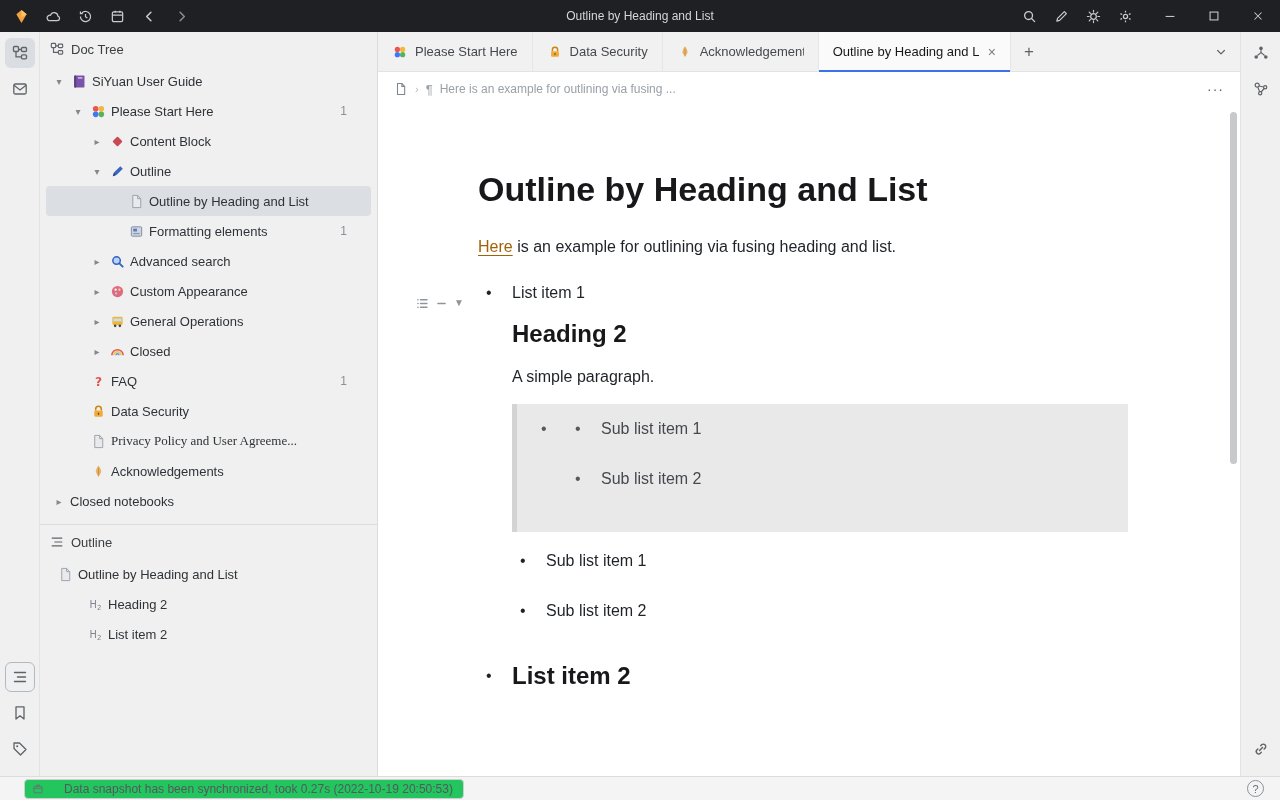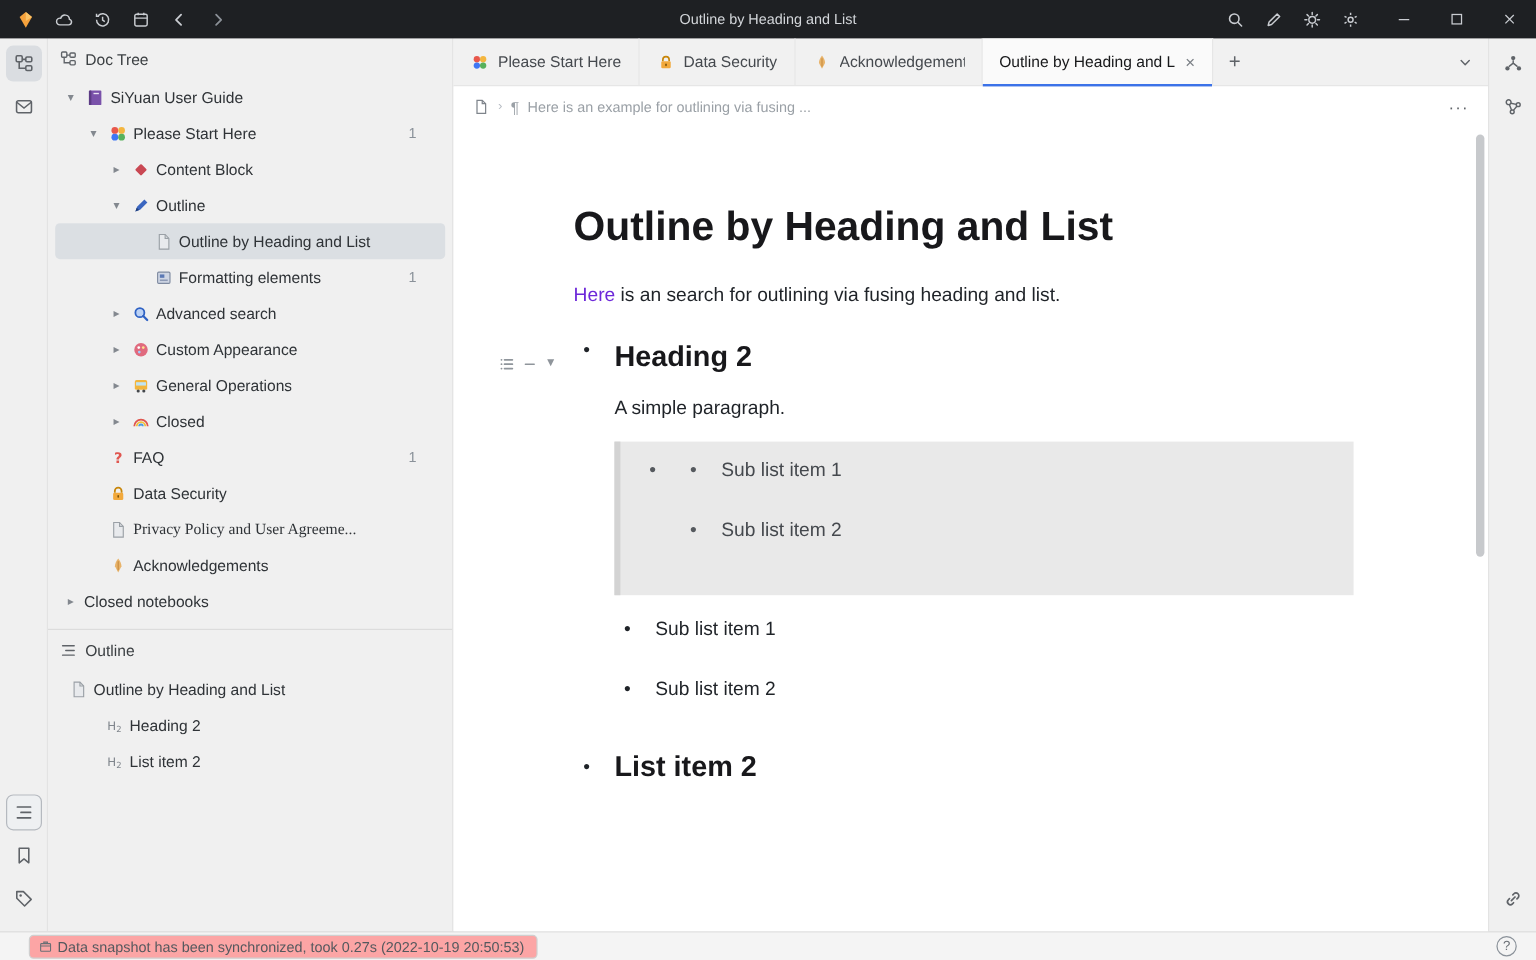--- a/index.html
+++ b/index.html
@@ -68,39 +68,39 @@
   .crumb-icon svg{width:14px;height:14px}
   .crumb-sep{color:#b6bbc2;font-size:11px}
   .crumb-pilcrow{color:#9aa0a6;font-size:13px}
   .crumb-text{white-space:nowrap;overflow:hidden}
   .crumb-more{margin-left:auto;color:#5f6368;font-size:14px;letter-spacing:1px}
 
   
   .editor{flex:1;min-height:0;background:#fff;position:relative;overflow:hidden;padding:60px 112px 0 100px;font-size:16px;line-height:26px;color:#1f2328}
   .doc-title{font-size:34px;line-height:46px;font-weight:700;color:#18181b;margin-bottom:22px}
   .intro{margin-bottom:20px}
-  .intro a{color:#6d28d9;text-underline-offset:3px;cursor:pointer}
+  .intro a{color:#a16207;text-decoration:underline;text-underline-offset:3px;cursor:pointer}
   .li{display:flex;margin-bottom:12px}
   .bullet{flex:none;width:34px;padding-left:8px;color:#1f2328}
   .li-body{flex:1;min-width:0}
   .li-line{margin-bottom:12px}
   .li-h2{font-size:24px;line-height:32px;font-weight:700;color:#18181b;margin:2px 0 14px}
   .li-para{margin-bottom:14px}
   .blockquote{background:#e9e9e9;border-left:5px solid #d3d3d3;padding:12px 16px 4px;margin-bottom:16px;color:#45494e}
   .bq-text{color:#55595e;margin:4px 0 14px}
   .blockquote .bullet{color:#55595e}
   .li.big .bullet{line-height:32px}
   .gutter{position:absolute;left:38px;top:184px;display:flex;align-items:center;gap:6px;color:#8f959b}
   .gutter svg{width:13px;height:13px}
   .g-caret{font-size:10px;color:#8f959b}
   .scrollbar{position:absolute;right:3px;top:6px;width:7px;height:352px;background:#c7c9cc;border-radius:4px}
 
   
   .statusbar{height:24px;flex:none;background:#f4f4f4;border-top:1px solid #dcdcdc;display:flex;align-items:center;padding:0 8px}
-  .status-msg{display:flex;align-items:center;gap:4px;height:20px;margin-left:16px;padding:0 10px 0 7px;border:1px solid #cfcfcf;border-radius:4px;background:#fca5a5;color:#55595e;font-size:12px}
+  .status-msg{display:flex;align-items:center;gap:20px;height:20px;margin-left:16px;padding:0 10px 0 7px;border:1px solid #cfcfcf;border-radius:4px;background:#22c55e;color:#55595e;font-size:12px}
   .status-msg svg{width:12px;height:12px;color:#6a6f75}
   .status-help{margin-left:auto;margin-right:8px;width:17px;height:17px;border:1px solid #8a9199;border-radius:50%;color:#6a6f75;display:flex;align-items:center;justify-content:center;font-size:11px}
 </style>
 </head>
 <body>
 
 <div class="window">
 
   <div class="titlebar">
     <div class="tb-title">Outline by Heading and List</div>
@@ -506,25 +506,26 @@
           <span>
               <svg viewBox="0 0 16 16" stroke="currentColor" stroke-width="1.6" stroke-linecap="round">
                 <path d="M3.5 8h9"></path>
               </svg>
             </span>
           <span class="g-caret">▼</span>
         </div>
 
         <h1 class="doc-title">Outline by Heading and List</h1>
 
-        <p class="intro"><a>Here</a><span> is an search for outlining via fusing heading and list.</span></p>
+        <p class="intro"><a>Here</a><span> is an example for outlining via fusing heading and list.</span></p>
 
         <div class="li">
           <span class="bullet">•</span>
           <div class="li-body">
+            <div class="li-line">List item 1</div>
             <h2 class="li-h2">Heading 2</h2>
             <p class="li-para">A simple paragraph.</p>
 
             <div class="blockquote">
               <div class="li">
                 <span class="bullet">•</span>
                 <div class="li-body">
                   <div class="li">
                     <span class="bullet">•</span>
                     <div class="li-line">Sub list item 1</div>

